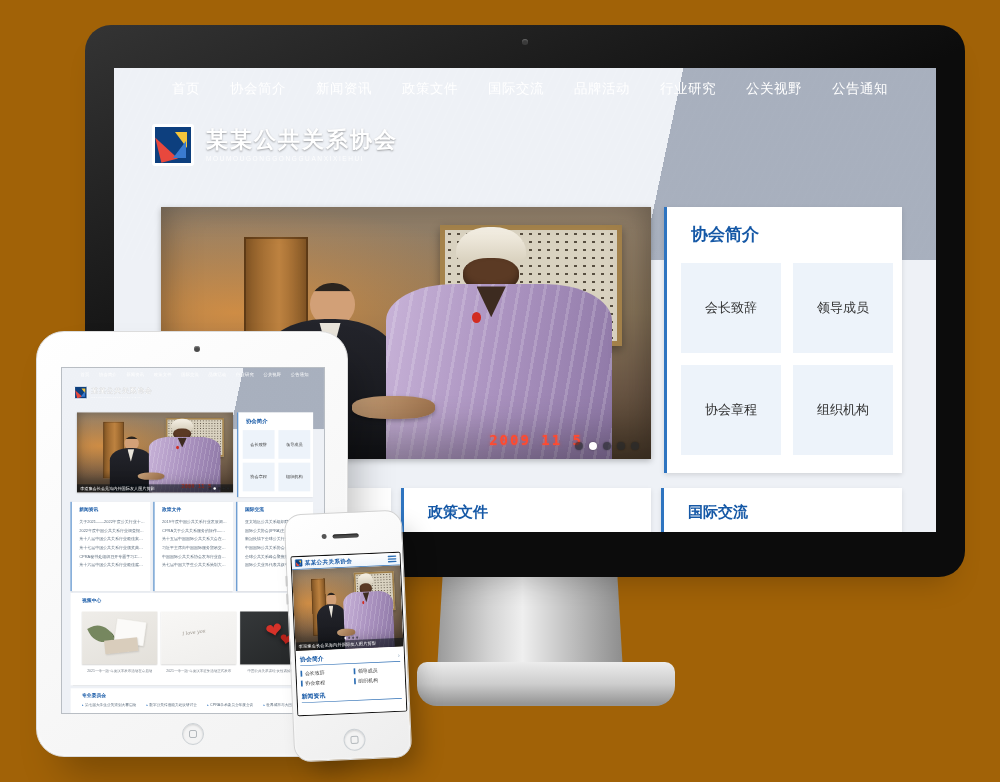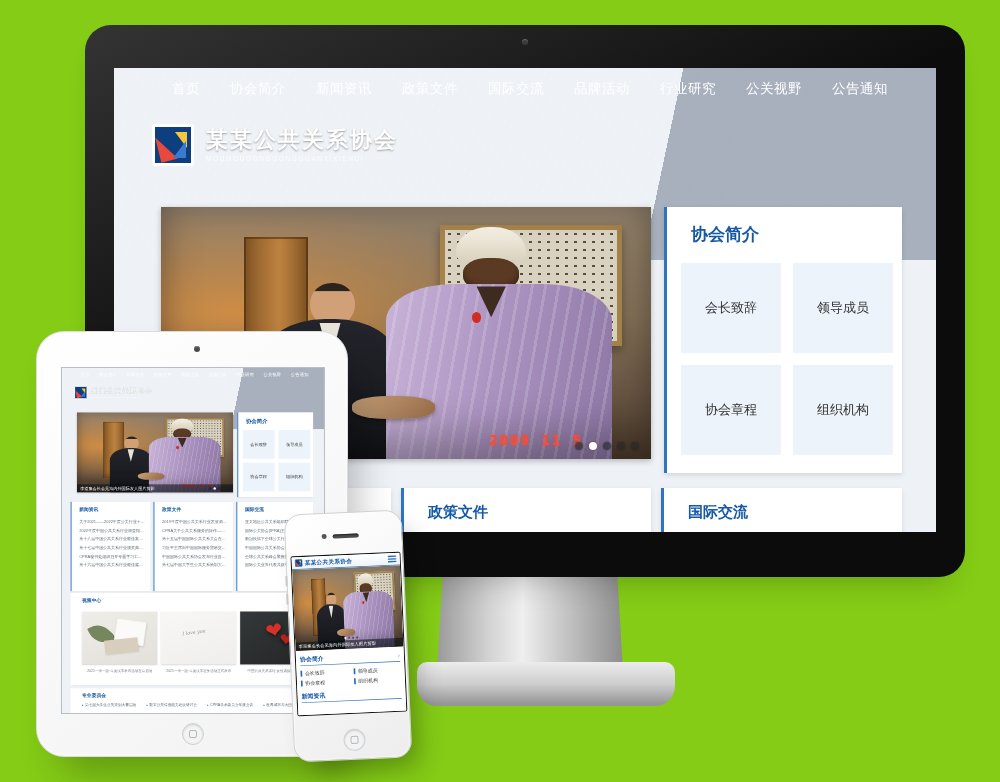--- a/index.html
+++ b/index.html
@@ -1,16 +1,16 @@
 <!DOCTYPE html>
 <html><head>
 <meta charset="utf-8">
 <style>
   html,body{margin:0;padding:0;background:#fff;}
-  .stage{position:relative;width:1000px;height:782px;overflow:hidden;background:#84cc16;
+  .stage{position:relative;width:1000px;height:782px;overflow:hidden;background:#a16207;
          font-family:"Liberation Sans","DejaVu Sans",sans-serif;}
   .stage *{box-sizing:border-box;}
 
   
   .monitor{position:absolute;left:85px;top:25px;width:880px;height:552px;z-index:1;
            background:linear-gradient(155deg,#343434,#0c0c0c 45%);border-radius:26px;
            box-shadow:0 18px 30px -16px rgba(0,0,0,.25);}
   .webcam{position:absolute;left:calc(50% - 3px);top:14px;width:6px;height:6px;border-radius:50%;
           background:#3a3a3a;box-shadow:inset 0 1px 1px #666;}
   .screen{position:absolute;left:29px;top:43px;width:822px;height:464px;overflow:hidden;

